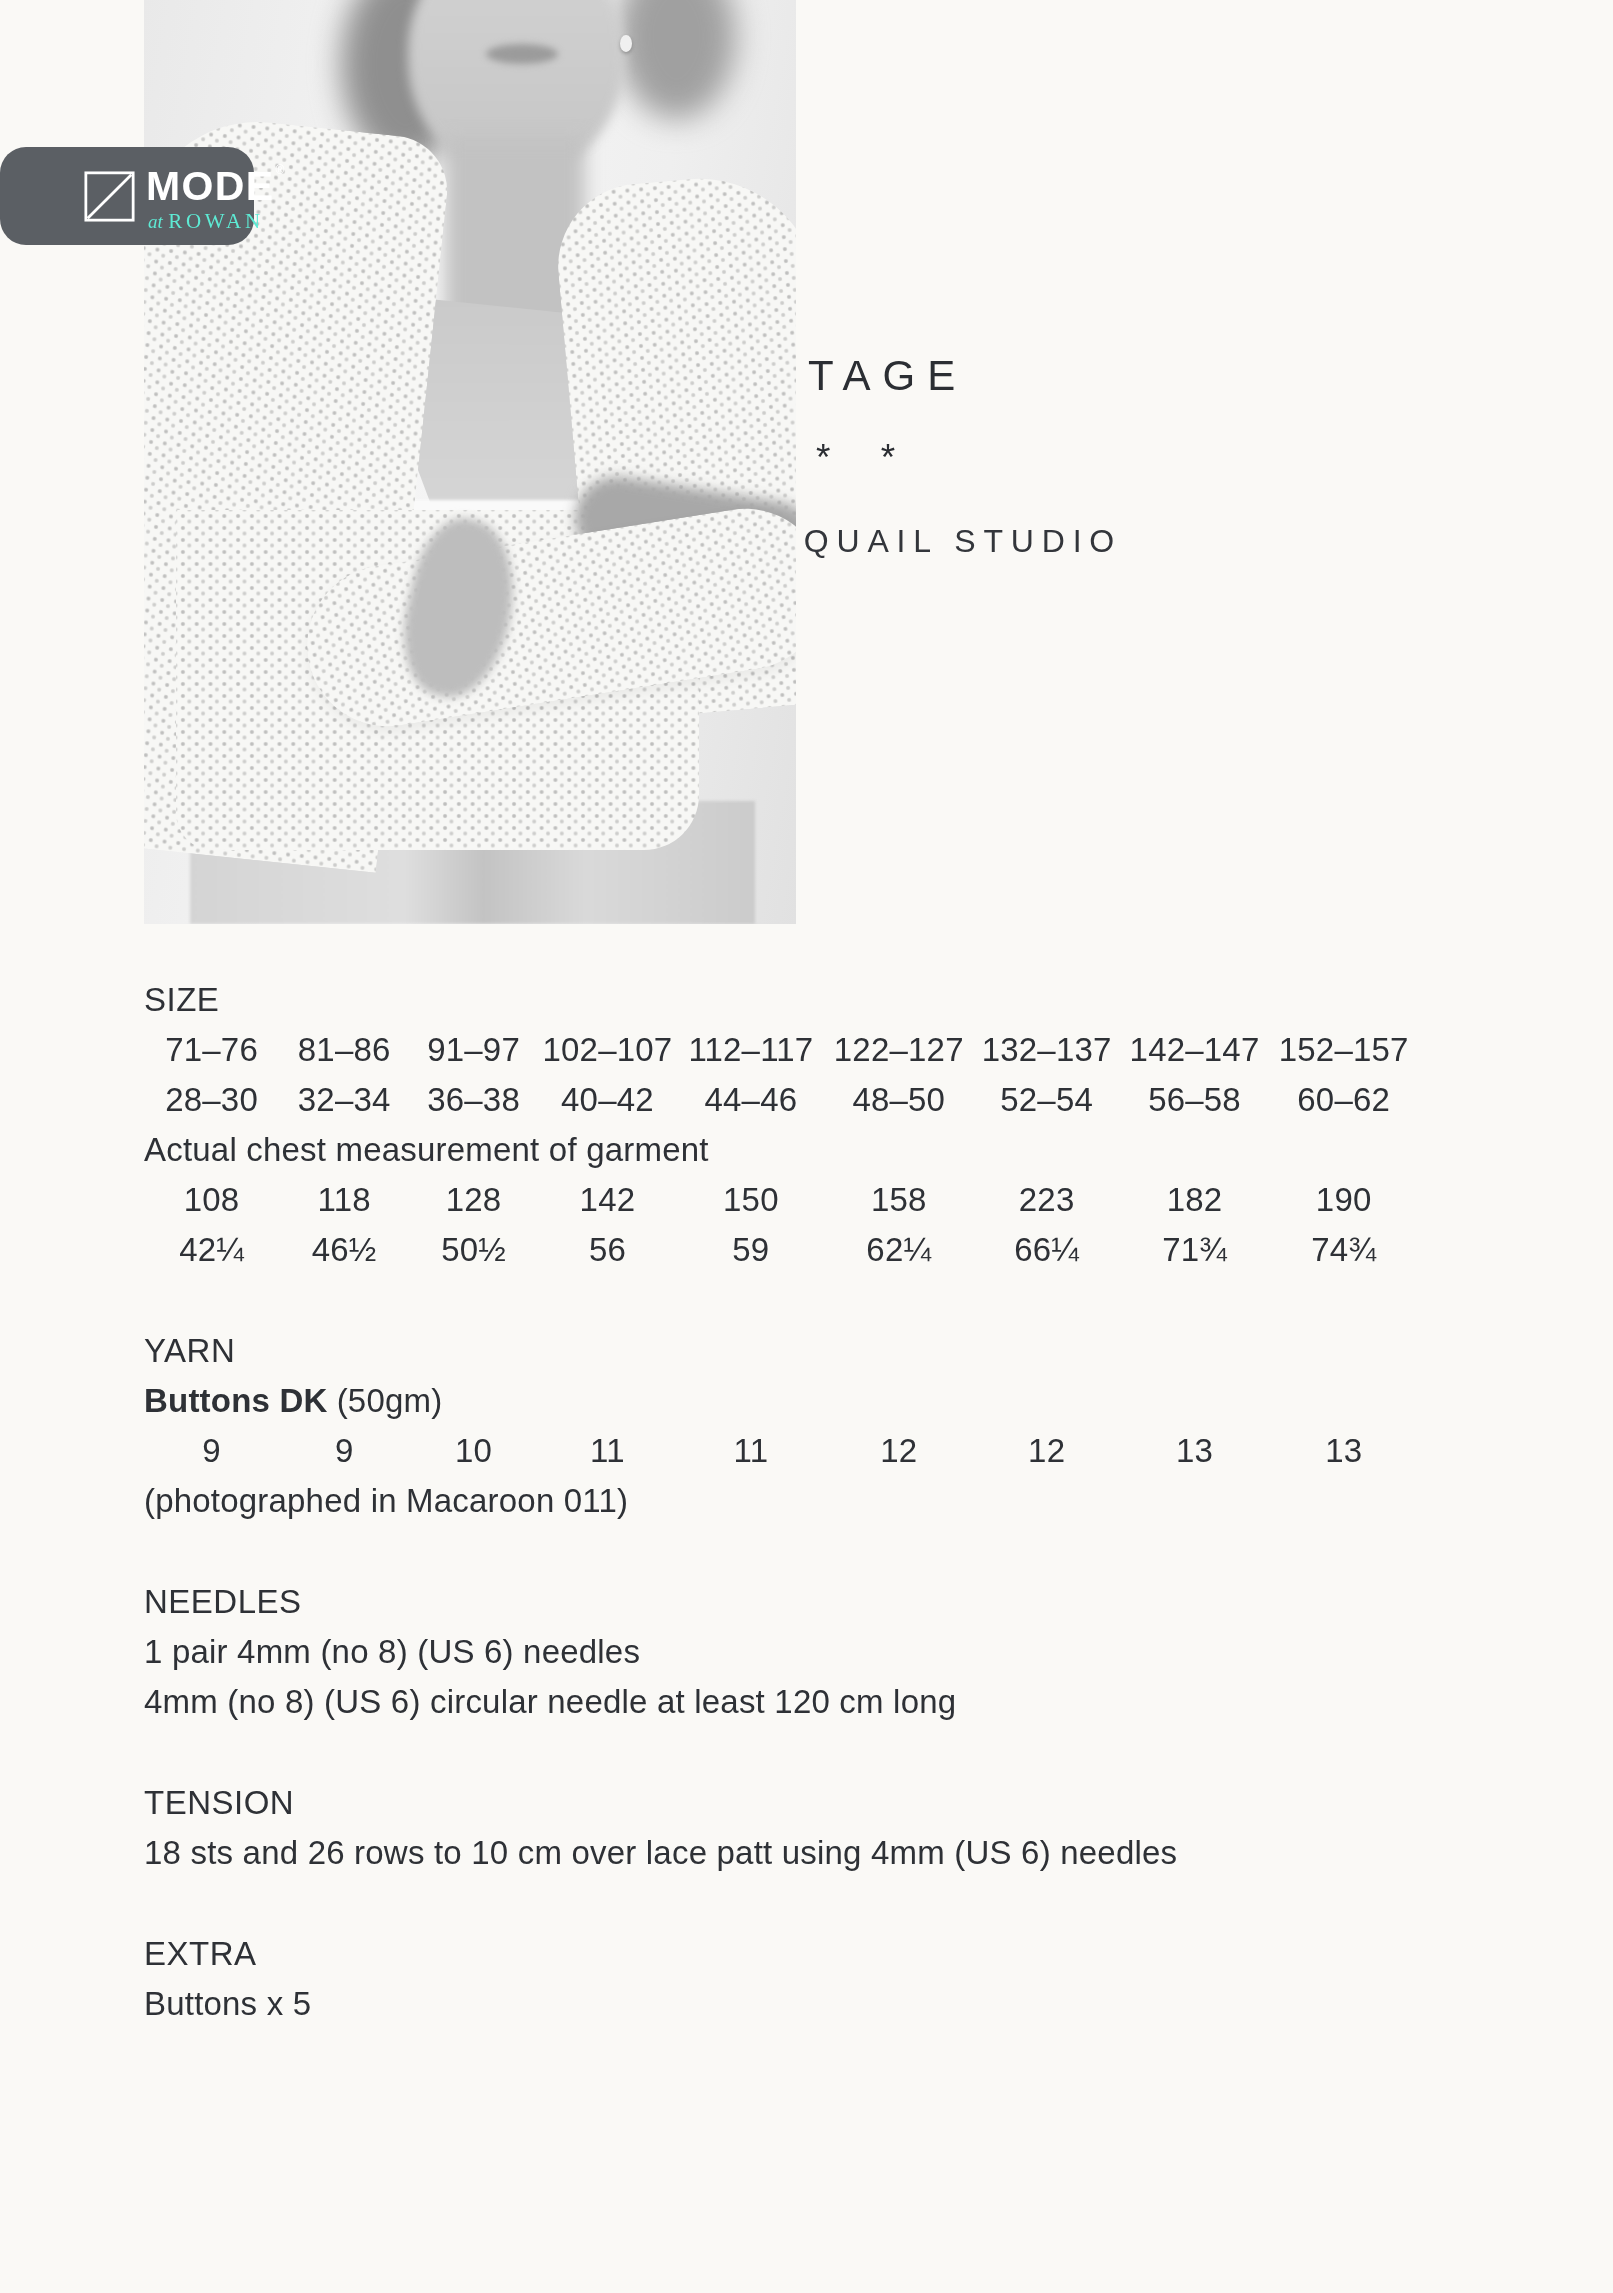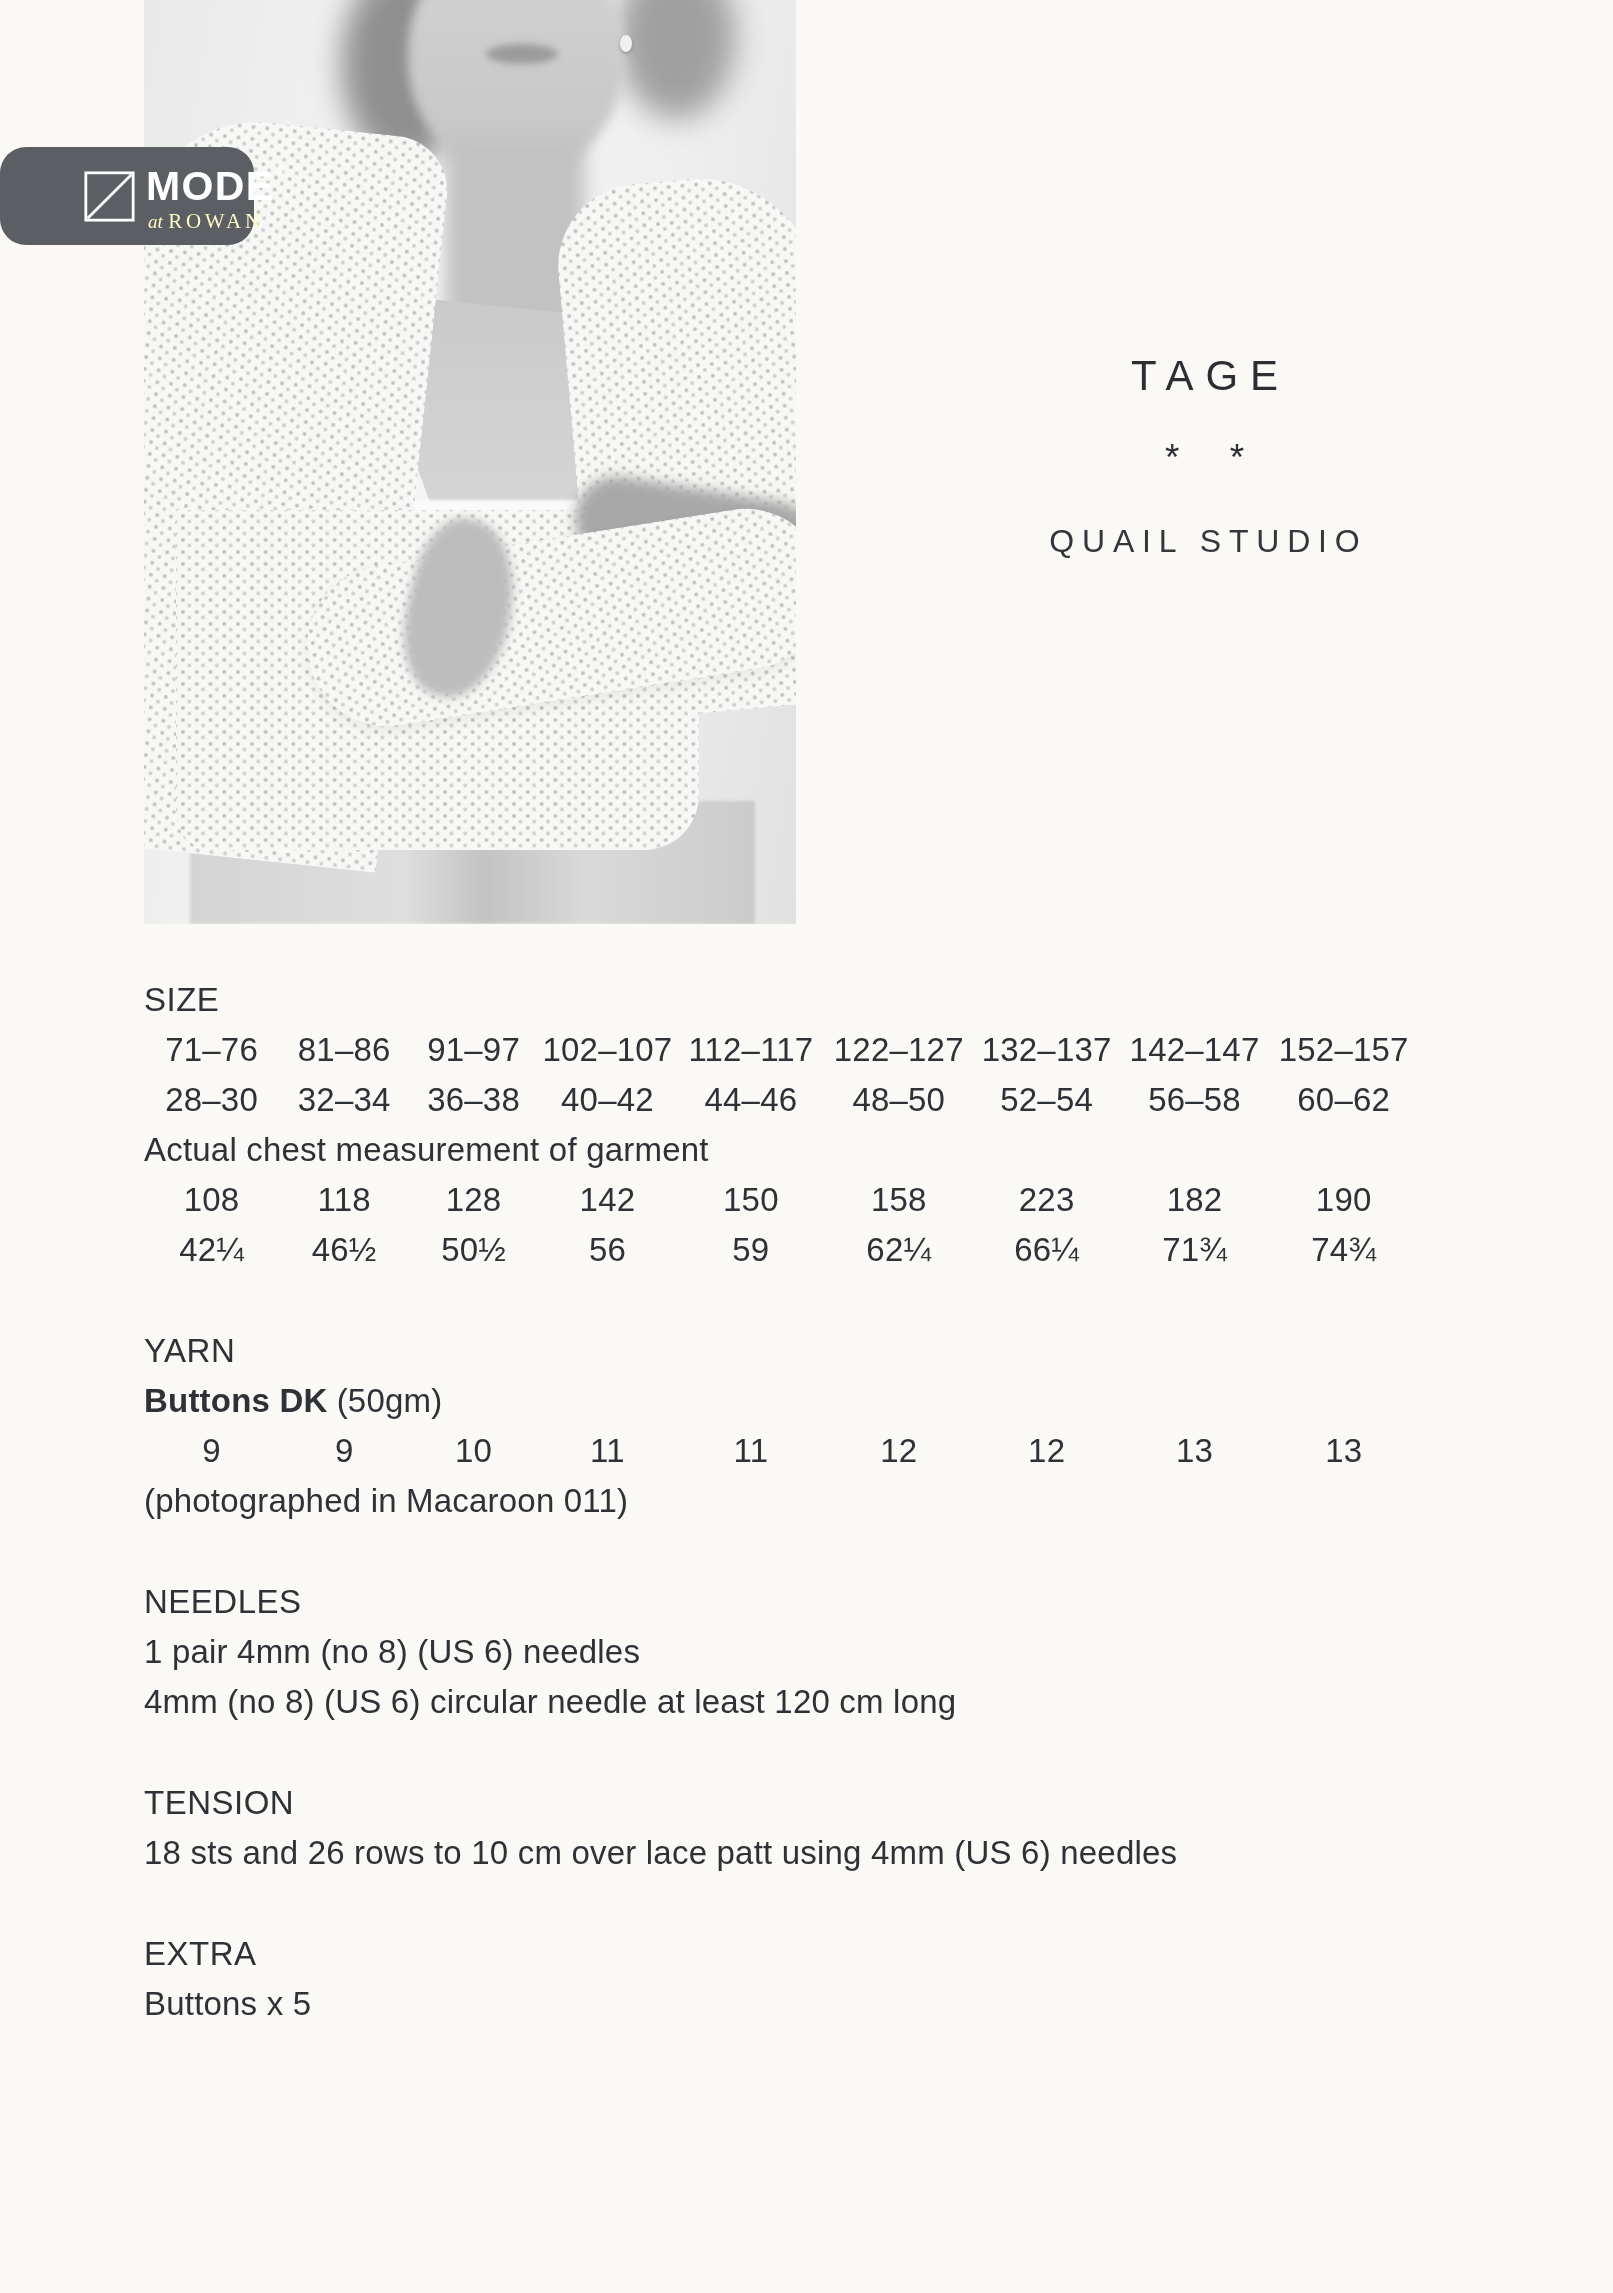--- a/index.html
+++ b/index.html
@@ -46,26 +46,26 @@
   .logo-banner {
     position:absolute; left:0; top:147px; width:254px; height:98px;
     background:#5b5f64; z-index:10;border-radius:26px;
   }
   .logo-square { position:absolute; left:84px; top:24px; width:51px; height:51px; }
   .logo-mode {
     position:absolute; left:146px; top:19px;
     font-size:41px; font-weight:700; letter-spacing:1.4px; color:#ffffff; line-height:1;
   }
   .logo-reg { font-size:12px; font-weight:400; vertical-align:top; position:relative; top:-1.8px; left:0.9px; }
-  .logo-sub { position:absolute; left:148px; top:62px; color:#fef9c3; white-space:nowrap; }
+  .logo-sub { position:absolute; left:148px; top:62px; color:#5eead4; white-space:nowrap; }
   .logo-at { font-family:"Liberation Serif", serif; font-style:italic; font-size:19px; margin-right:5.5px; }
   .logo-rowan { font-family:"Liberation Serif", serif; font-size:21px; letter-spacing:3.7px; }
 
   
-  .hdr { position:absolute; left:796px; top:0; width:817px; text-align:center; }
+  .hdr { position:absolute; left:796px; top:0; width:817px; }
   .hdr-title { margin-top:352px; font-size:42px; letter-spacing:12px; text-indent:12px; font-weight:400; color:#2b2e33; }
   .hdr-stars { margin-top:37px; font-size:37px; letter-spacing:20px; text-indent:20px; color:#2b2e33; }
   .hdr-designer { margin-top:44px; font-size:32px; letter-spacing:7.8px; text-indent:7.8px; color:#33363b; }
 
   
   .content { position:absolute; left:144px; top:975px; width:1276px; font-size:33px; line-height:50px; letter-spacing:0.2px; }
   .sec { margin-top:51px; }
   .sec:first-child { margin-top:0; }
   .sec-h { font-weight:400; font-size:33px; letter-spacing:0.5px; }
   .bold { font-weight:700; margin-right:9.2px; }

